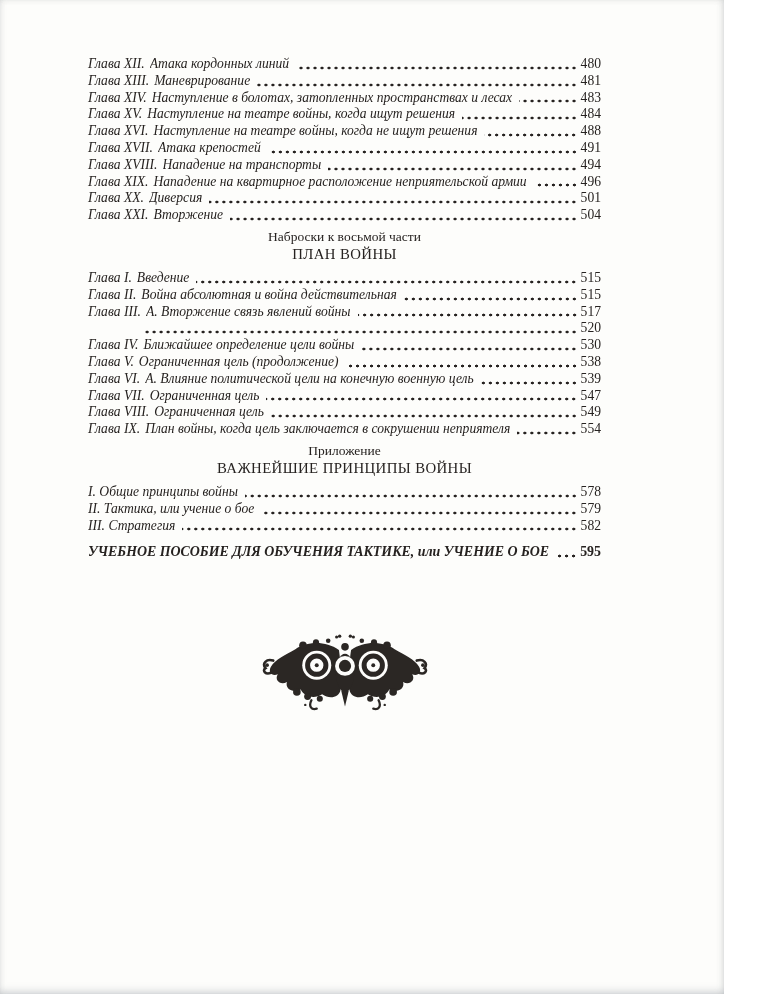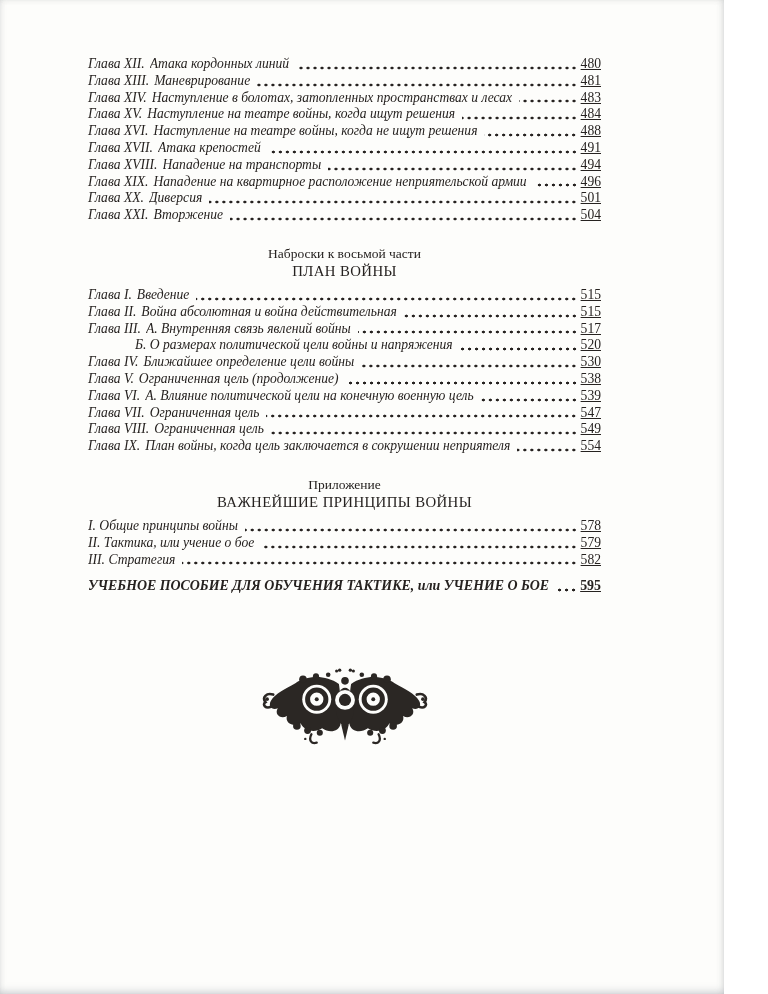--- a/index.html
+++ b/index.html
@@ -45,24 +45,24 @@
   .leader {
     flex: 1 1 12px;
     height: 4px;
     align-self: flex-end;
     margin: 0 3px 3px 7px;
     background-image: radial-gradient(circle, var(--ink) 1.2px, rgba(0,0,0,0) 1.7px);
     background-size: 7px 4px;
     background-repeat: repeat-x;
     background-position: right bottom;
   }
-  .pagenum { flex: 0 0 auto; text-decoration: underline; }
+  .pagenum { flex: 0 0 auto; }
   .section-head {
     text-align: center;
-    margin-top: 21px;
+    margin-top: 4px;
     margin-bottom: 6px;
   }
   .section-subtitle {
     font-size: 13.5px;
     line-height: 17px;
   }
   .section-title {
     font-size: 14.8px;
     line-height: 19px;
     letter-spacing: 0.4px;
@@ -171,28 +171,27 @@
   </div>
       <div class="entry">
     <span class="chapter">Глава II.</span>
     <span class="title">Война абсолютная и война действительная</span>
 
     <span class="leader"></span>
     <span class="pagenum">515</span>
   </div>
       <div class="entry">
     <span class="chapter">Глава III.</span>
-    <span class="title">А. Внутренняя связь явлений войны</span>
+    <span class="title">А. Вторжение связь явлений войны</span>
 
     <span class="leader"></span>
     <span class="pagenum">517</span>
   </div>
       <div class="entry indent">
 
-    <span class="title">Б. О размерах политической цели войны и напряжения</span>
 
     <span class="leader"></span>
     <span class="pagenum">520</span>
   </div>
       <div class="entry">
     <span class="chapter">Глава IV.</span>
     <span class="title">Ближайшее определение цели войны</span>
 
     <span class="leader"></span>
     <span class="pagenum">530</span>

